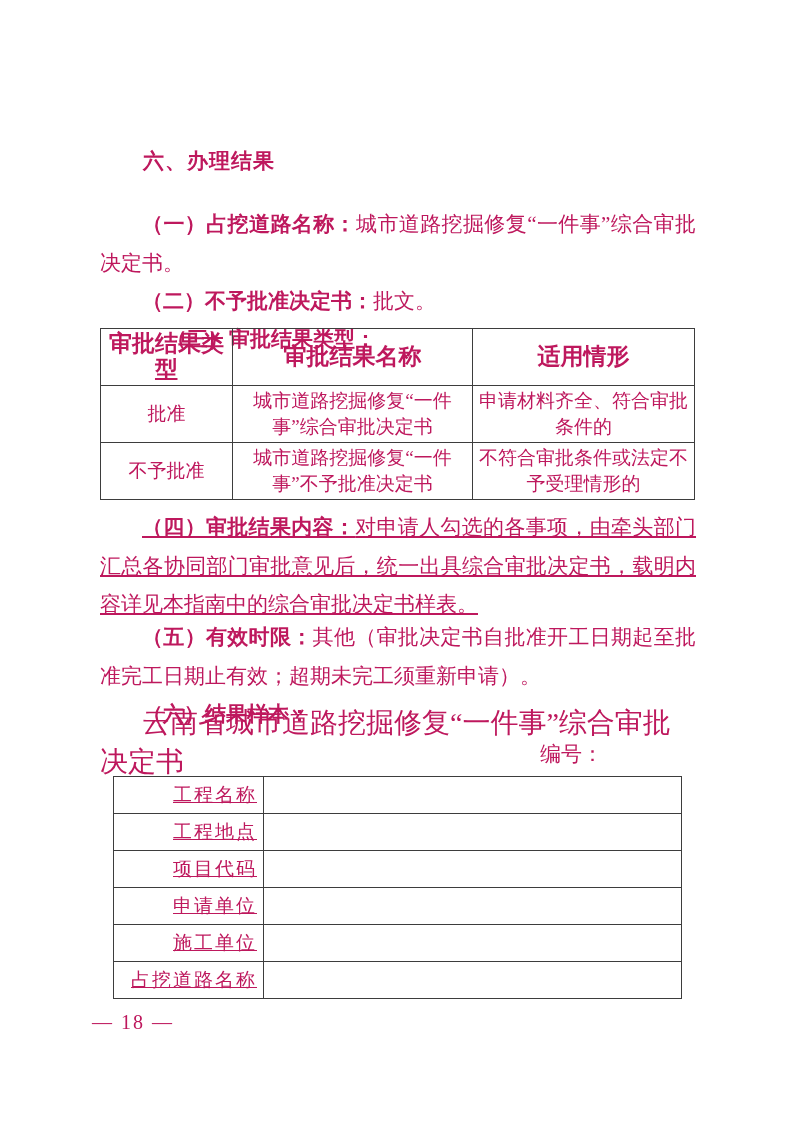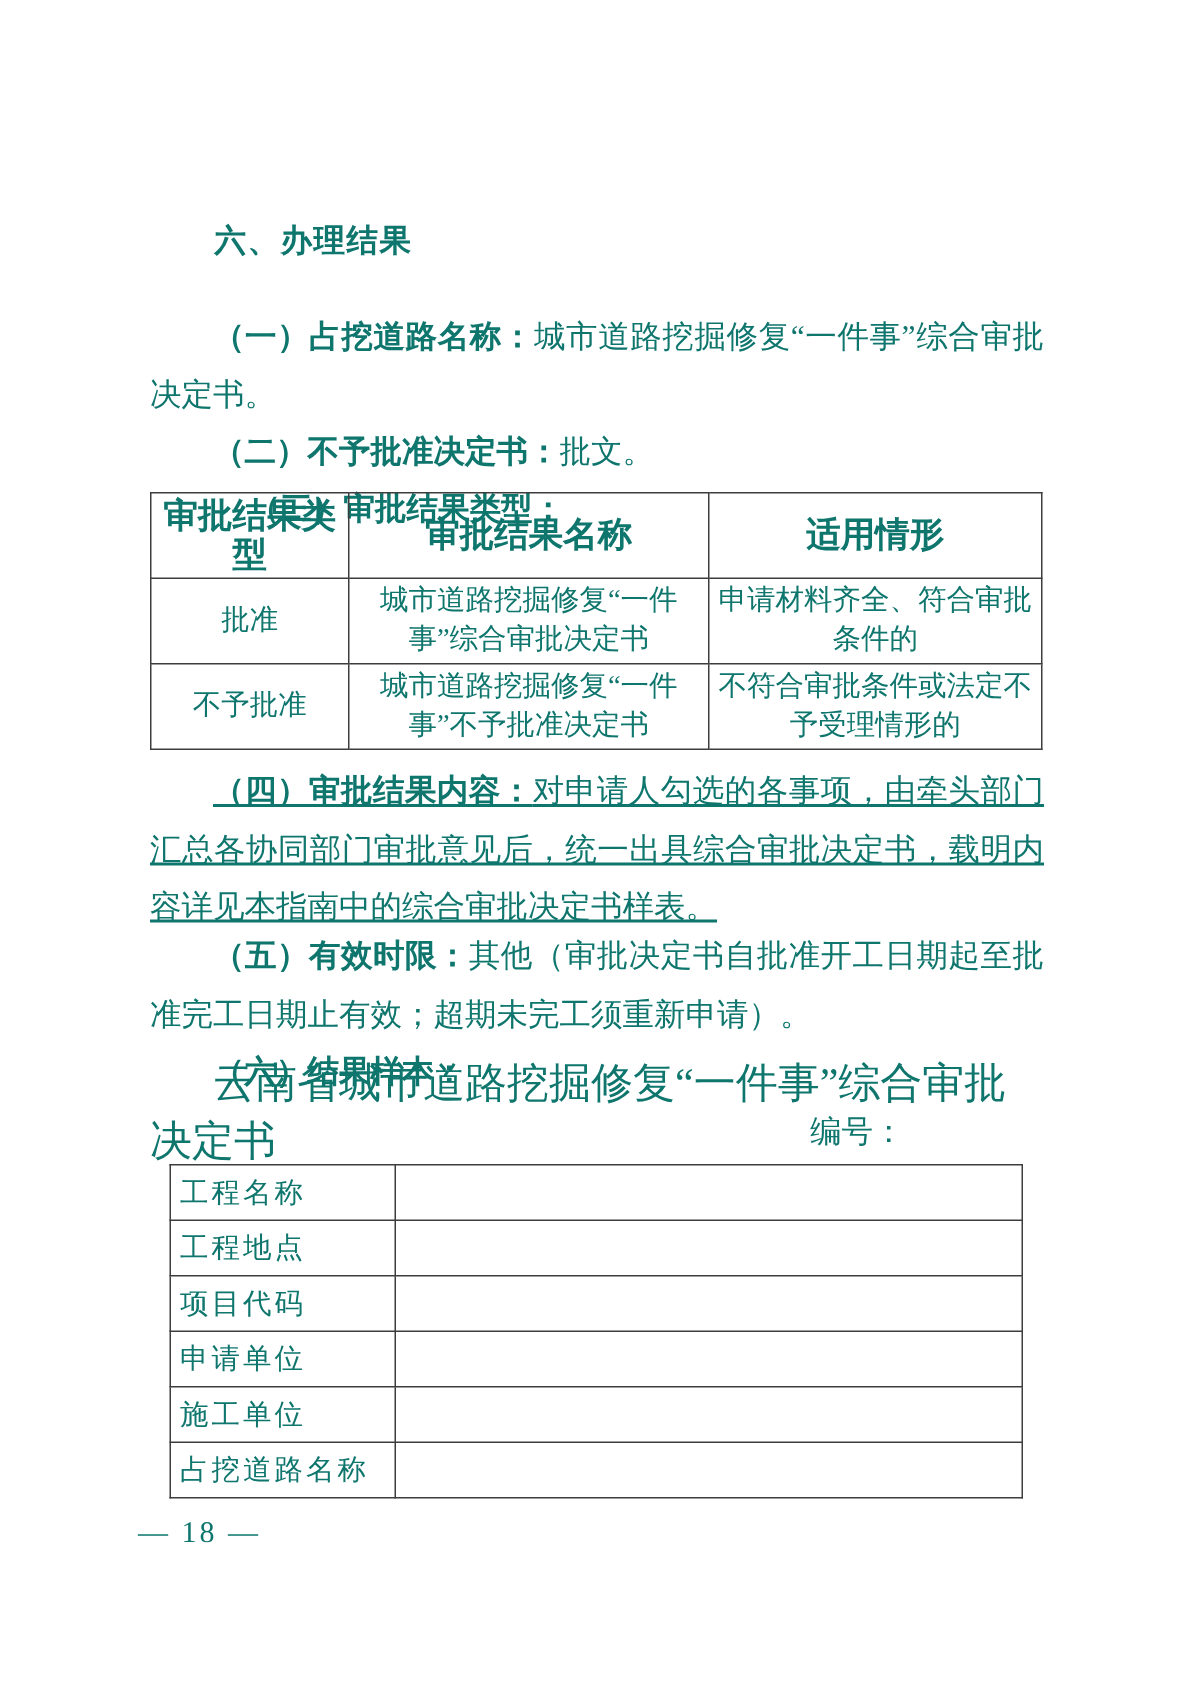--- a/index.html
+++ b/index.html
@@ -4,21 +4,21 @@
 <style>
   * { box-sizing: border-box; }
   html, body { margin: 0; padding: 0; background: #ffffff; }
   .page {
     position: relative;
     width: 793px;
     height: 1122px;
     background: #ffffff;
     overflow: hidden;
     font-family: "Liberation Serif", "DejaVu Serif", serif;
-    color: #0f766e;
+    color: #be185d;
   }
   .doc-heading {
     position: absolute;
     left: 143px;
     top: 149px;
     font-family: "Liberation Sans", "DejaVu Sans", sans-serif;
     font-weight: bold;
     font-size: 21px;
     line-height: 24px;
     letter-spacing: 1px;
@@ -80,22 +80,23 @@
     position: absolute;
     left: 113px;
     top: 776px;
     width: 568px;
     table-layout: fixed;
     font-size: 19px;
   }
   .form-table td { height: 37px; }
   .form-table .form-label {
     width: 150px;
-    text-align: left;
+    text-align: right;
     letter-spacing: 2px;
+    text-decoration: underline;
   }
   .form-table .form-value { width: 418px; }
   .page-number {
     position: absolute;
     left: 92px;
     top: 1010px;
     font-size: 20px;
     line-height: 24px;
     letter-spacing: 2px;
     text-align: right;

